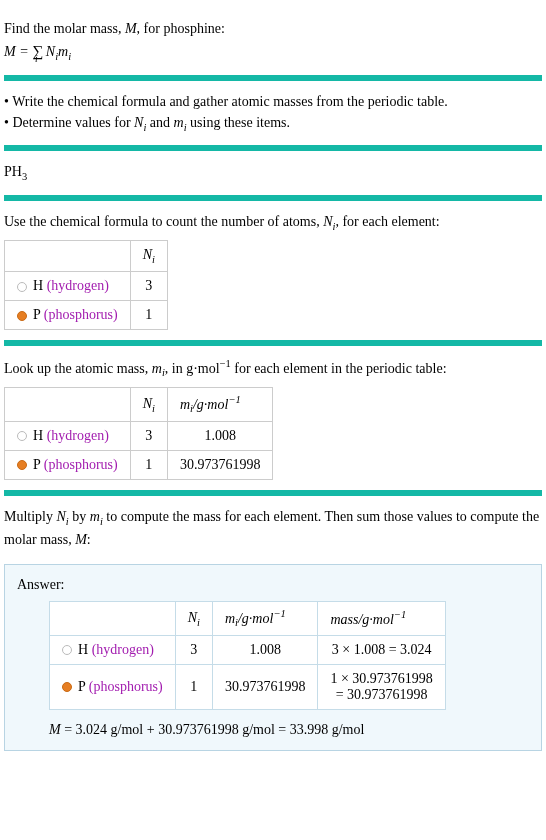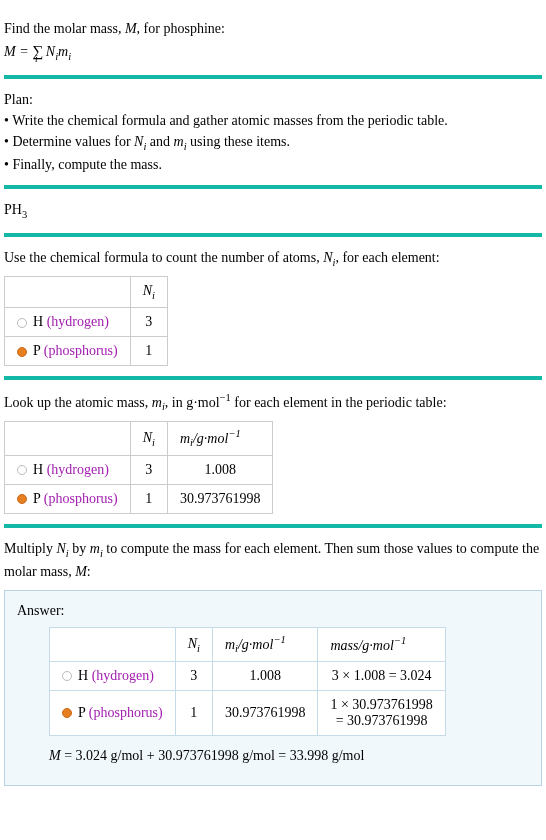--- a/index.html
+++ b/index.html
@@ -5,21 +5,21 @@
     * { box-sizing: border-box; margin: 0; padding: 0; }
     body {
       font-family: Georgia, 'Times New Roman', serif;
       font-size: 14px;
       color: #000;
       background: #fff;
       width: 546px;
       padding: 8px 4px;
     }
     .section {
-      border-bottom: 4px solid #14b8a6;
+      border-bottom: 6px solid #14b8a6;
       padding: 10px 0;
     }
     .section:last-of-type { border-bottom: none; }
     .line { line-height: 1.5; }
     .formula-line { font-style: italic; }
     .subscript { font-size: 0.75em; vertical-align: sub; }
     .superscript { font-size: 0.75em; vertical-align: super; }
     .sum-symbol { font-size: 1.1em; }
     .sum-index { font-size: 0.7em; display: inline-block; transform: translateY(6px) translateX(-8px); }
     
@@ -48,22 +48,22 @@
       vertical-align: middle;
       border: 1px solid #999;
     }
     .dot-h { background: #fff; border-color: #bbb; }
     .dot-p { background: #e67e22; border-color: #c96a15; }
     .elem-name { color: #a21caf; }
     
     .answer-box {
       border: 1px solid #b8d4e3;
       background: #f0f8fc;
-      padding: 12px 12px 21px 12px;
-      margin-top: 4px;
+      padding: 12px 12px 12px 12px;
+      margin-top: 10px;
     }
     .answer-label {
       margin-bottom: 8px;
     }
     .answer-content {
       padding-left: 32px;
     }
     .answer-box table.data {
       background: #fff;
     }
@@ -81,26 +81,24 @@
 <div class="section">
   <div class="line">
     <span>Find the molar mass, </span><span style="font-style:italic">M</span><span>, for phosphine:</span>
   </div>
   <div class="line formula-line">
     <span>M</span><span> = </span><span class="sum-symbol">∑</span><span class="sum-index">i</span><span>N</span><span class="subscript">i</span><span>m</span><span class="subscript">i</span>
   </div>
 </div>
 
 <div class="section">
-  <div class="line">Plan:</div>
   <div class="line">• Write the chemical formula and gather atomic masses from the periodic table.</div>
   <div class="line">
     <span>• Determine values for </span><span style="font-style:italic">N</span><span class="subscript" style="font-style:italic">i</span><span> and </span><span style="font-style:italic">m</span><span class="subscript" style="font-style:italic">i</span><span> using these items.</span>
   </div>
-  <div class="line">• Finally, compute the mass.</div>
 </div>
 
 <div class="section">
   <div class="line">
     <span>PH</span><span class="subscript">3</span>
   </div>
 </div>
 
 <div class="section">
   <div class="line">

